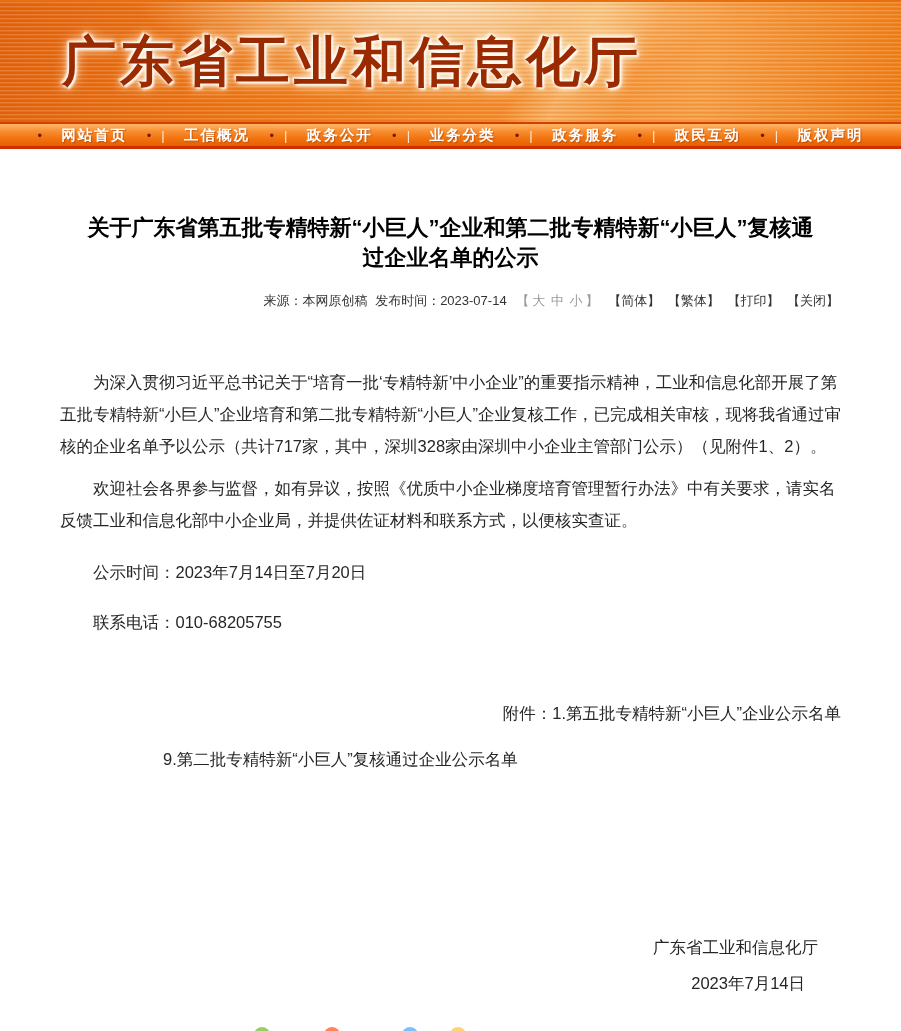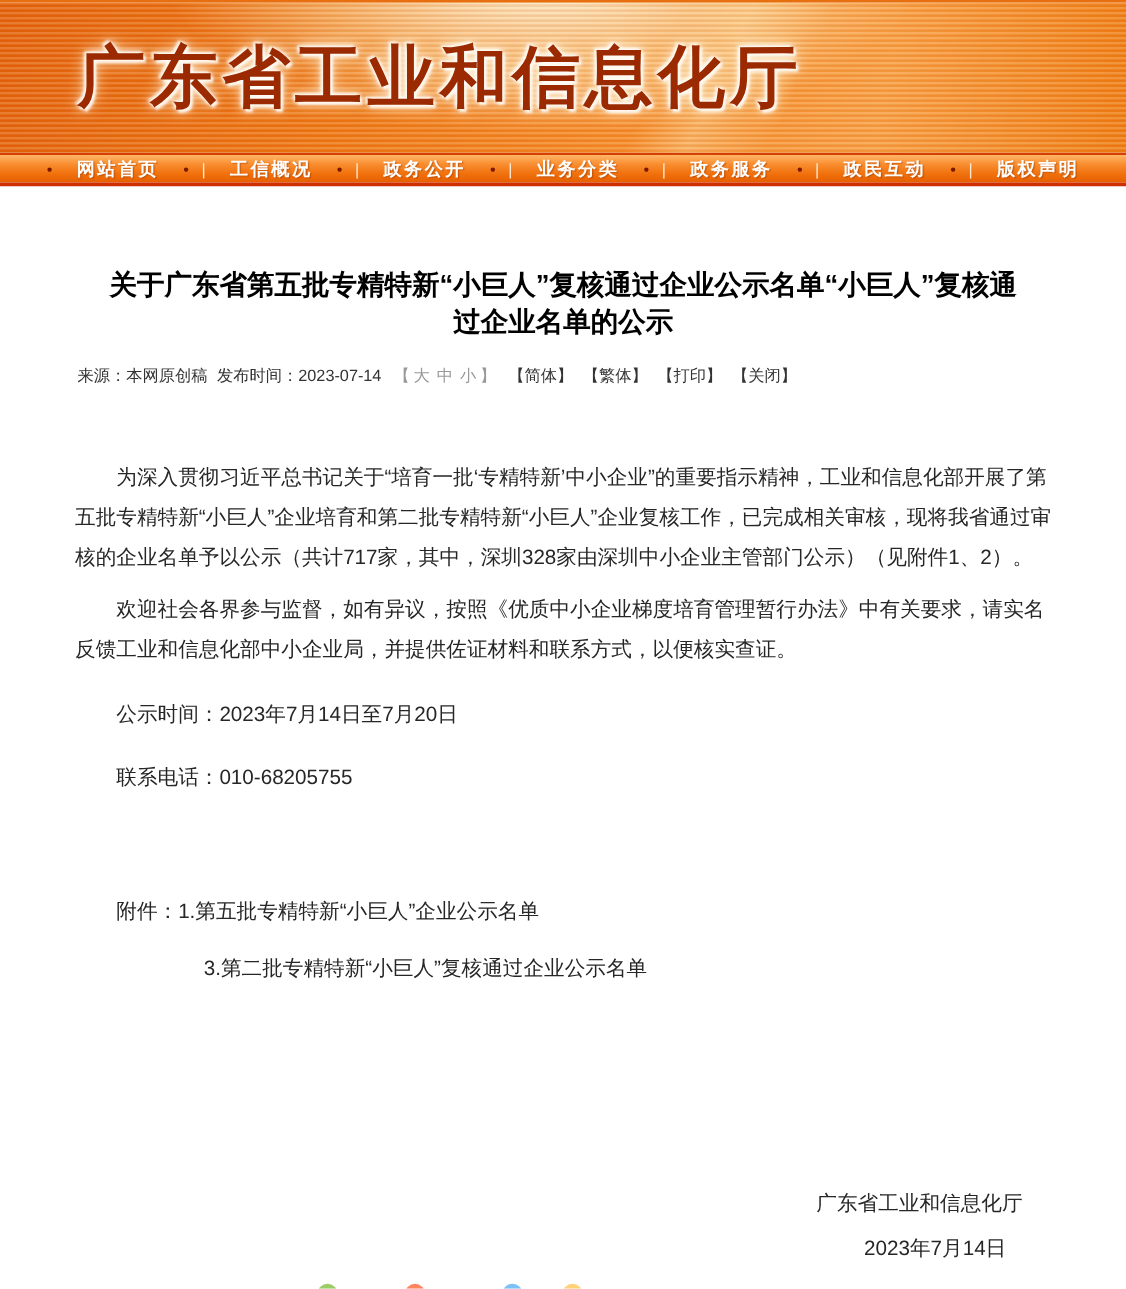--- a/index.html
+++ b/index.html
@@ -89,40 +89,40 @@
     margin: 64px 26px 0 26px;
     text-align: center;
     font-size: 22px;
     line-height: 30px;
     font-weight: bold;
     color: #000000;
     font-family: "Liberation Sans", "DejaVu Sans", sans-serif;
   }
   .meta {
     margin-top: 19px;
-    text-align: left;
+    text-align: right;
     font-size: 13px;
     color: #333333;
   }
   .meta span, .meta a { margin: 0 2px; }
   .meta a { color: #333333; text-decoration: none; cursor: pointer; }
   .size-group { color: #999999; }
   .size-group a { color: #999999; margin: 0 1px; }
 
   .para {
     font-size: 16.5px;
     line-height: 32px;
     color: #262626;
     margin-bottom: 10px;
   }
   .indent { text-indent: 2em; }
   .body-block { margin-top: 56px; }
   .line-period { margin-top: 20px; }
   .line-phone { margin-top: 18px; }
-  .attach-first { margin-top: 75px; }
+  .attach-first { margin-top: 59px; text-align: right; }
   .attach-second { margin-top: 14px; padding-left: 103px; }
 
   .signature { margin-top: 158px; text-align: right; }
   .sig-name {
     font-size: 16.5px; color: #262626;
     padding-right: 23px; line-height: 29px;
   }
   .sig-date {
     font-size: 16.5px; color: #262626;
     padding-right: 36px; margin-top: 7px; line-height: 29px; text-align: right;
@@ -185,39 +185,39 @@
     <a class="nav-item">政民互动</a>
     <span class="nav-sep">
         <span class="nav-dot">•</span>
         <span class="nav-pipe">|</span>
       </span>
     <a class="nav-item">版权声明</a>
   </nav>
 
   <main class="content">
 
-    <h2 class="article-title">关于广东省第五批专精特新“小巨人”复核通过企业公示名单“小巨人”复核通过企业名单的公示</h2>
+    <h2 class="article-title">关于广东省第五批专精特新“小巨人”企业和第二批专精特新“小巨人”复核通过企业名单的公示</h2>
 
     <div class="meta">
       <span>来源：本网原创稿</span>
       <span>发布时间：2023-07-14</span>
       <span class="size-group"><span>【</span><a>大</a> <a>中</a> <a>小</a><span>】</span></span>
       <a>【简体】</a>
       <a>【繁体】</a>
       <a>【打印】</a>
       <a>【关闭】</a>
     </div>
 
     <div class="body-block">
       <p class="para indent">为深入贯彻习近平总书记关于“培育一批‘专精特新’中小企业”的重要指示精神，工业和信息化部开展了第五批专精特新“小巨人”企业培育和第二批专精特新“小巨人”企业复核工作，已完成相关审核，现将我省通过审核的企业名单予以公示（共计717家，其中，深圳328家由深圳中小企业主管部门公示）（见附件1、2）。</p>
       <p class="para indent">欢迎社会各界参与监督，如有异议，按照《优质中小企业梯度培育管理暂行办法》中有关要求，请实名反馈工业和信息化部中小企业局，并提供佐证材料和联系方式，以便核实查证。</p>
       <p class="para indent line-period">公示时间：2023年7月14日至7月20日</p>
       <p class="para indent line-phone">联系电话：010-68205755</p>
       <p class="para indent attach-first">附件：1.第五批专精特新“小巨人”企业公示名单</p>
-      <p class="para attach-second">3.第二批专精特新“小巨人”复核通过企业公示名单</p>
+      <p class="para attach-second">9.第二批专精特新“小巨人”复核通过企业公示名单</p>
     </div>
 
     <div class="signature">
       <p class="sig-name">广东省工业和信息化厅</p>
       <p class="sig-date">2023年7月14日</p>
     </div>
 
     <section class="related">
       <h3 class="related-heading">相关附件:</h3>
 

